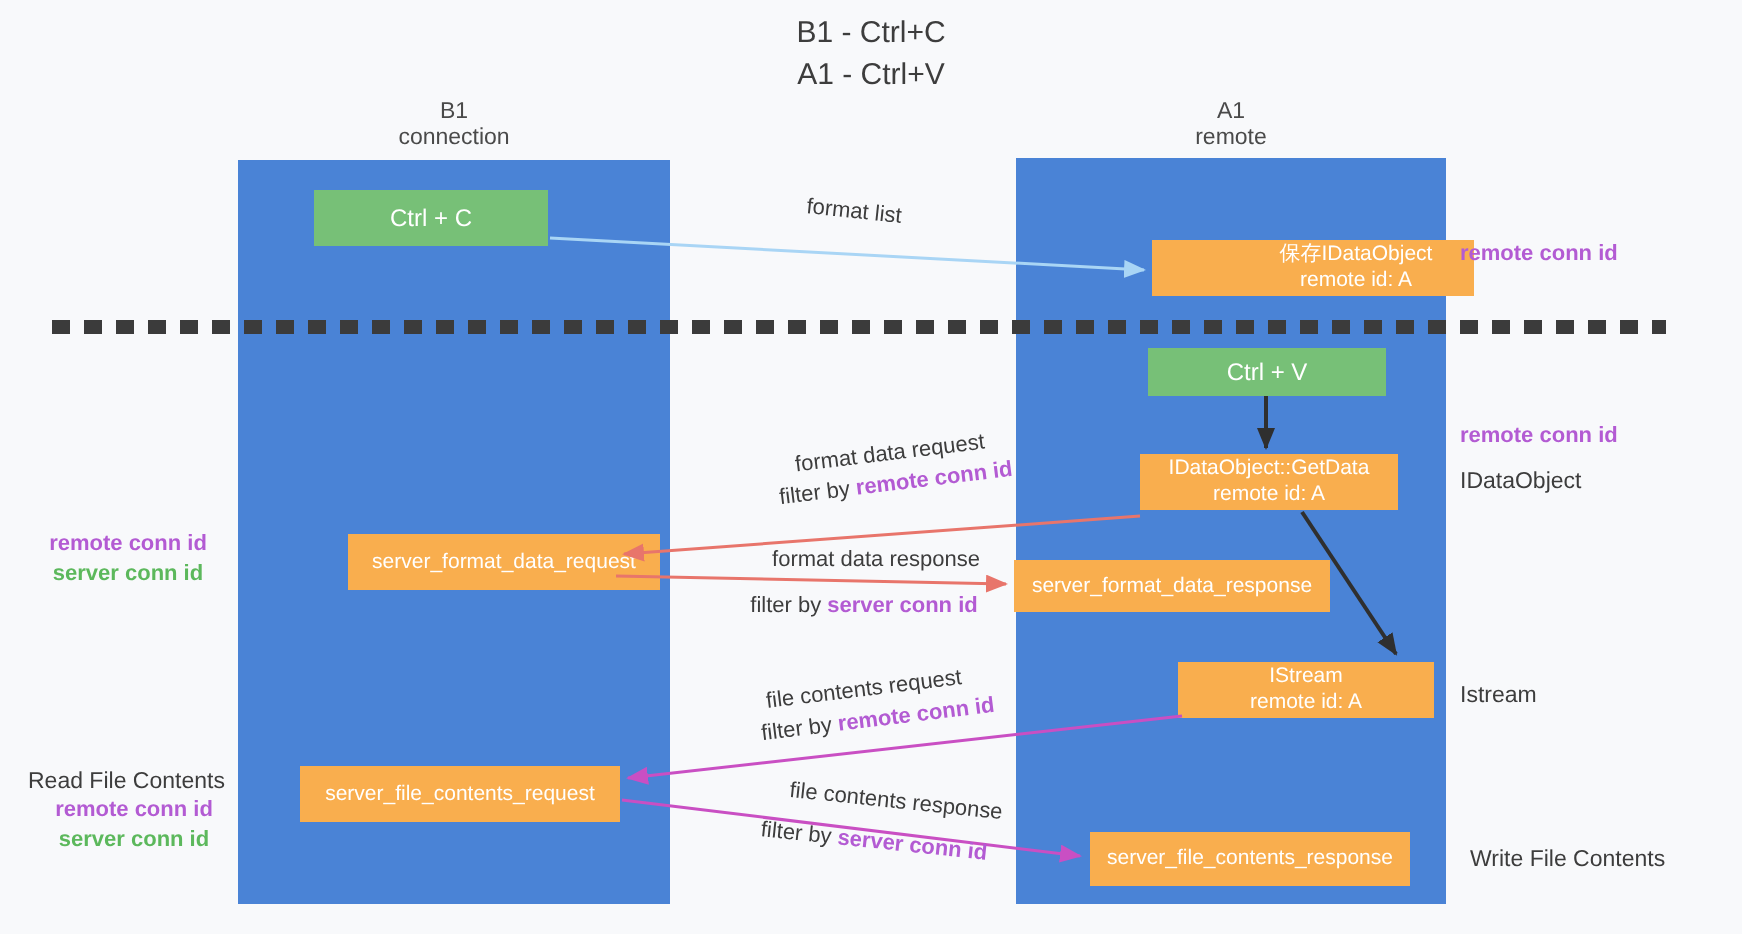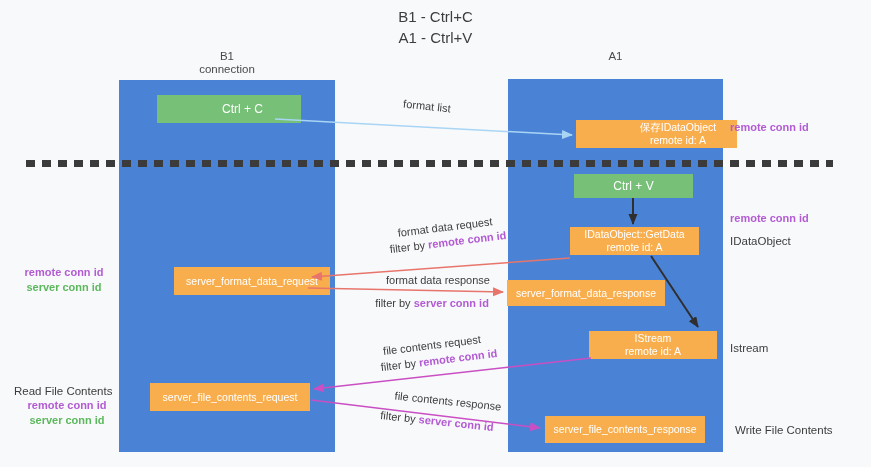--- a/index.html
+++ b/index.html
@@ -69,20 +69,21 @@
     <div>B1 - Ctrl+C</div>
     <div>A1 - Ctrl+V</div>
   </div>
 
   <div class="col-header" style="left:119px;width:216px;">
     <div>B1</div>
     <div>connection</div>
   </div>
   <div class="col-header" style="left:508px;width:215px;">
     <div>A1</div>
+    <div>remote</div>
   </div>
 
   <div class="column" style="left:119px;top:80px;width:216px;height:372px;"></div>
   <div class="column" style="left:508px;top:79px;width:215px;height:373px;"></div>
 
   <div class="dashed"></div>
 
   <svg class="overlay" width="871" height="467" viewBox="0 0 871 467">
     <defs>
       <marker id="ah-blue" markerUnits="userSpaceOnUse" markerWidth="12" markerHeight="10" refX="10" refY="4.5" orient="auto">
@@ -100,21 +101,21 @@
     </defs>
     <line x1="275" y1="119" x2="572" y2="135" stroke="#A9D5F5" stroke-width="1.5" marker-end="url(#ah-blue)"></line>
     <line x1="633" y1="198" x2="633" y2="224" stroke="#2F2F2F" stroke-width="2" marker-end="url(#ah-black)"></line>
     <line x1="651" y1="256" x2="698" y2="327" stroke="#2F2F2F" stroke-width="2" marker-end="url(#ah-black)"></line>
     <line x1="570" y1="258" x2="312" y2="277" stroke="#E8756B" stroke-width="1.5" marker-end="url(#ah-salmon)"></line>
     <line x1="308" y1="288" x2="503" y2="292" stroke="#E8756B" stroke-width="1.5" marker-end="url(#ah-salmon)"></line>
     <line x1="591" y1="358" x2="314" y2="389" stroke="#C94FC3" stroke-width="1.5" marker-end="url(#ah-magenta)"></line>
     <line x1="311" y1="400" x2="540" y2="428" stroke="#C94FC3" stroke-width="1.5" marker-end="url(#ah-magenta)"></line>
   </svg>
 
-  <div class="box green" style="left:157px;top:95px;width:117px;height:28px;padding-left:27px;">
+  <div class="box green" style="left:157px;top:95px;width:117px;height:28px;">
     <span>Ctrl + C</span>
   </div>
 
   <div class="box orange" style="left:576px;top:120px;width:118px;height:28px;padding-left:43px;">
     <span>保存IDataObject</span>
     <span>remote id: A</span>
   </div>
 
   <div class="box green" style="left:574px;top:174px;width:119px;height:24px;">
     <span>Ctrl + V</span>

